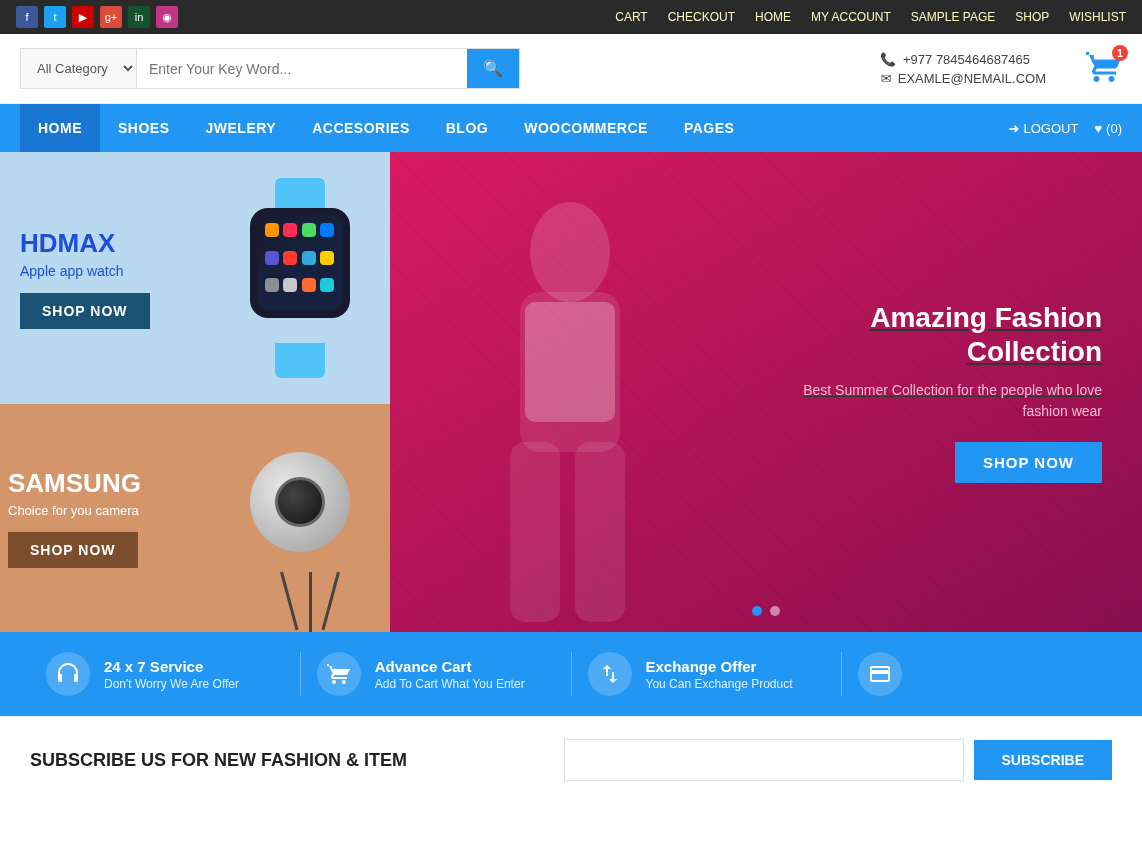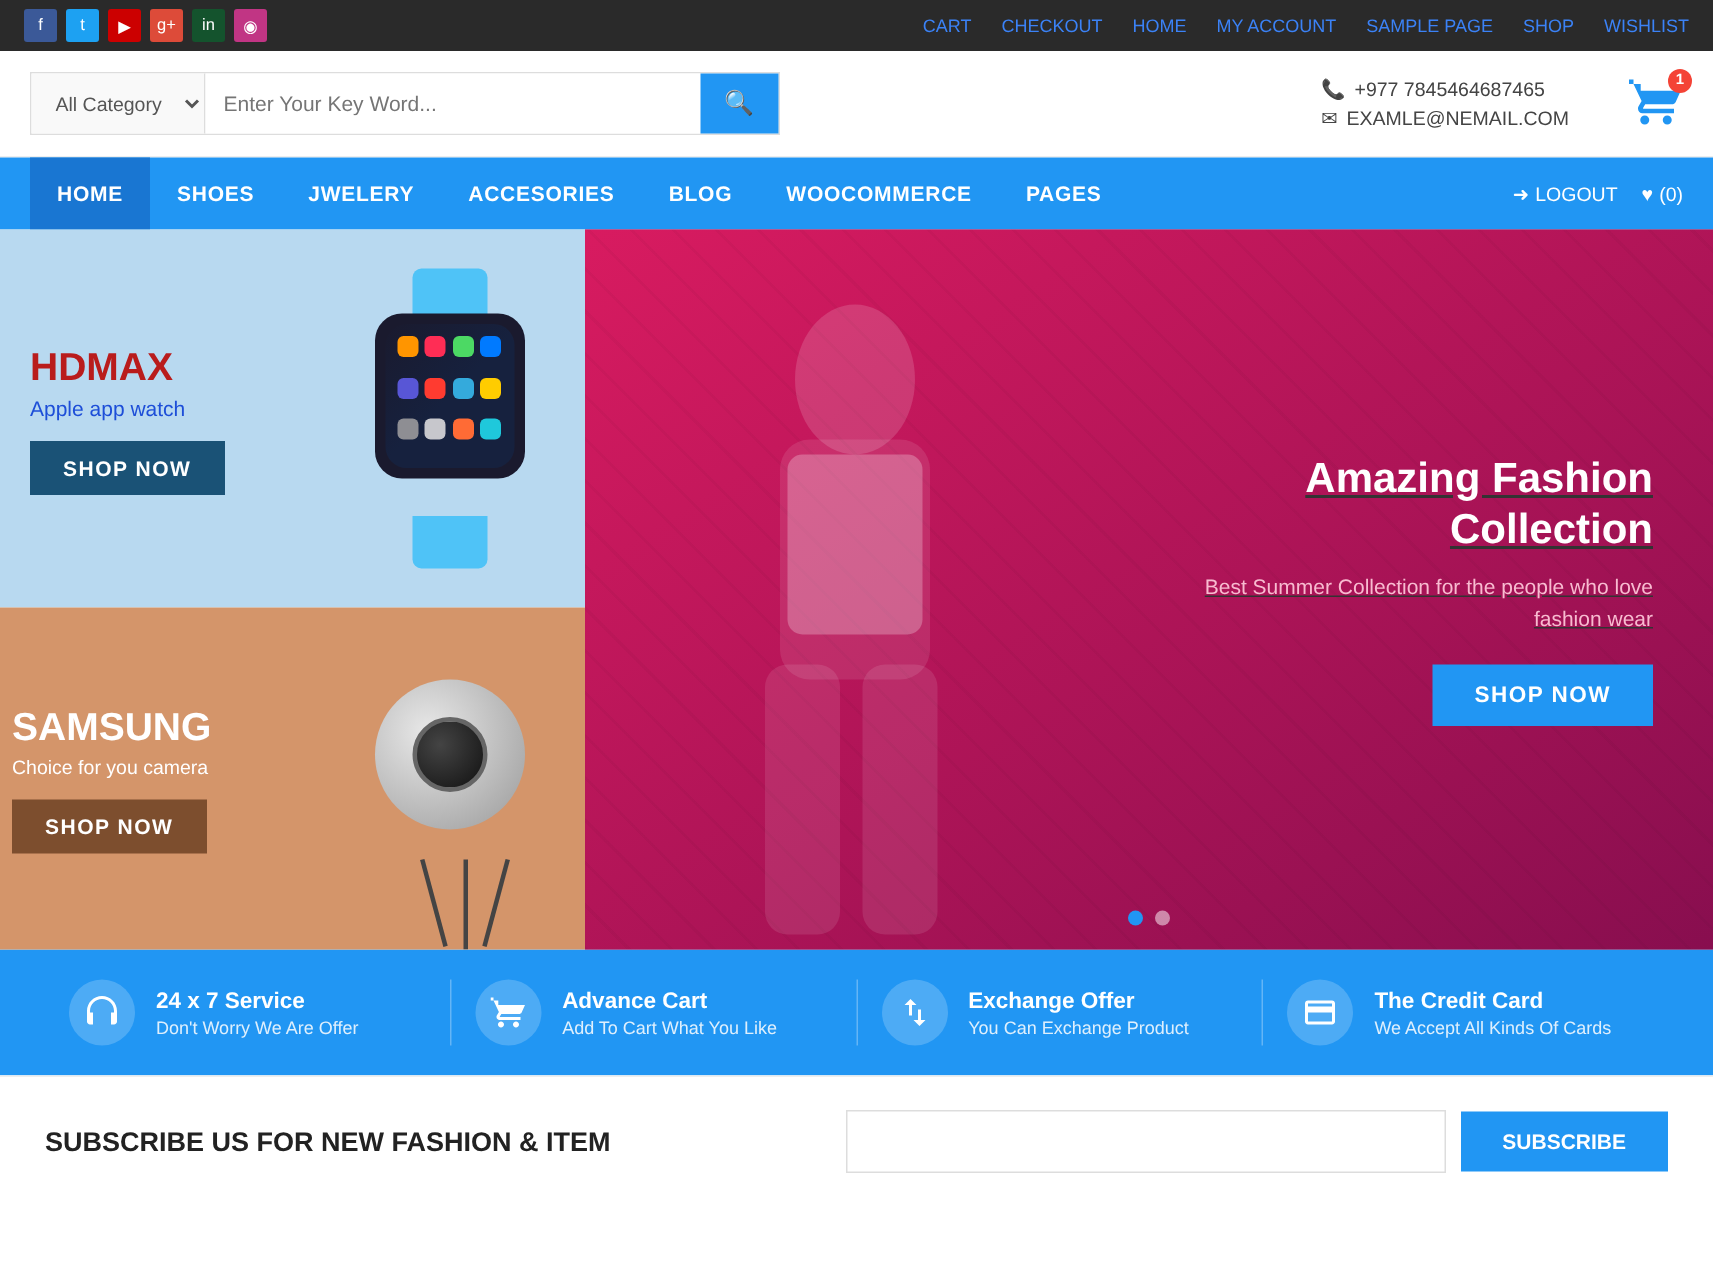--- a/index.html
+++ b/index.html
@@ -24,21 +24,21 @@
       cursor: pointer;
     }
     .social-icon.fb { background: #3b5998; }
     .social-icon.tw { background: #1da1f2; }
     .social-icon.yt { background: #cc0000; }
     .social-icon.gp { background: #dd4b39; }
     .social-icon.li { background: #14532d; }
     .social-icon.ig { background: #c13584; }
     .top-bar-nav { display: flex; gap: 20px; }
     .top-bar-nav a {
-      color: #3b82f6; text-decoration: none; font-size: 12px; cursor: pointer;
+      color: #fef9c3; text-decoration: none; font-size: 12px; cursor: pointer;
     }
 
     
     .header {
       background: #fff;
       display: flex;
       align-items: center;
       padding: 14px 20px;
       gap: 20px;
       border-bottom: 1px solid #eee;
@@ -161,21 +161,21 @@
     .banner-watch {
       background: #b8d9f0;
       flex: 1;
       position: relative;
       overflow: hidden;
       display: flex;
       align-items: center;
       padding: 20px;
     }
     .banner-watch-text { z-index: 2; }
-    .banner-watch-text h2 { font-size: 26px; font-weight: 900; color: #b91c1c; }
+    .banner-watch-text h2 { font-size: 26px; font-weight: 900; color: #1d4ed8; }
     .banner-watch-text p { font-size: 14px; color: #1d4ed8; margin: 4px 0 14px; }
     .btn-shop-dark {
       background: #1a5276;
       color: #fff;
       border: none;
       padding: 10px 22px;
       font-size: 14px;
       font-weight: 700;
       cursor: pointer;
       letter-spacing: 1px;
@@ -566,44 +566,40 @@
     </div>
   </div>
   <div class="feature-item">
     <div class="feature-icon">
       <svg width="24" height="24" viewBox="0 0 24 24" fill="white">
         <path d="M7 18c-1.1 0-2 .9-2 2s.9 2 2 2 2-.9 2-2-.9-2-2-2zm10 0c-1.1 0-2 .9-2 2s.9 2 2 2 2-.9 2-2-.9-2-2-2zM5.2 4H2V2H0v2h2l3.6 7.6L4.2 14c-.2.3-.2.7-.2 1 0 1.1.9 2 2 2h14v-2H6.4c-.1 0-.2-.1-.2-.2l.1-.3.9-1.5H19c.75 0 1.41-.41 1.75-1.03L23 7H5.2z"></path>
       </svg>
     </div>
     <div class="feature-text">
       <h4>Advance Cart</h4>
-      <p>Add To Cart What You Like</p>
+      <p>Add To Cart What You Enter</p>
     </div>
   </div>
   <div class="feature-item">
     <div class="feature-icon">
       <svg width="24" height="24" viewBox="0 0 24 24" fill="white">
         <path d="M16 17.01V10h-2v7.01h-3L15 21l4-3.99h-3zM9 3L5 6.99h3V14h2V6.99h3L9 3z"></path>
       </svg>
     </div>
     <div class="feature-text">
       <h4>Exchange Offer</h4>
       <p>You Can Exchange Product</p>
     </div>
   </div>
   <div class="feature-item">
     <div class="feature-icon">
       <svg width="24" height="24" viewBox="0 0 24 24" fill="white">
         <path d="M20 4H4c-1.11 0-2 .89-2 2v12c0 1.11.89 2 2 2h16c1.11 0 2-.89 2-2V6c0-1.11-.89-2-2-2zm0 14H4v-6h16v6zm0-10H4V6h16v2z"></path>
       </svg>
     </div>
-    <div class="feature-text">
-      <h4>The Credit Card</h4>
-      <p>We Accept All Kinds Of Cards</p>
-    </div>
   </div>
 </div>
 
 <div class="subscribe-bar">
   <div class="subscribe-title">SUBSCRIBE US FOR NEW FASHION &amp; ITEM</div>
   <input class="subscribe-input" type="email" placeholder="" style="">
   <button class="subscribe-btn">SUBSCRIBE</button>
 </div>
 
 </body></html>

